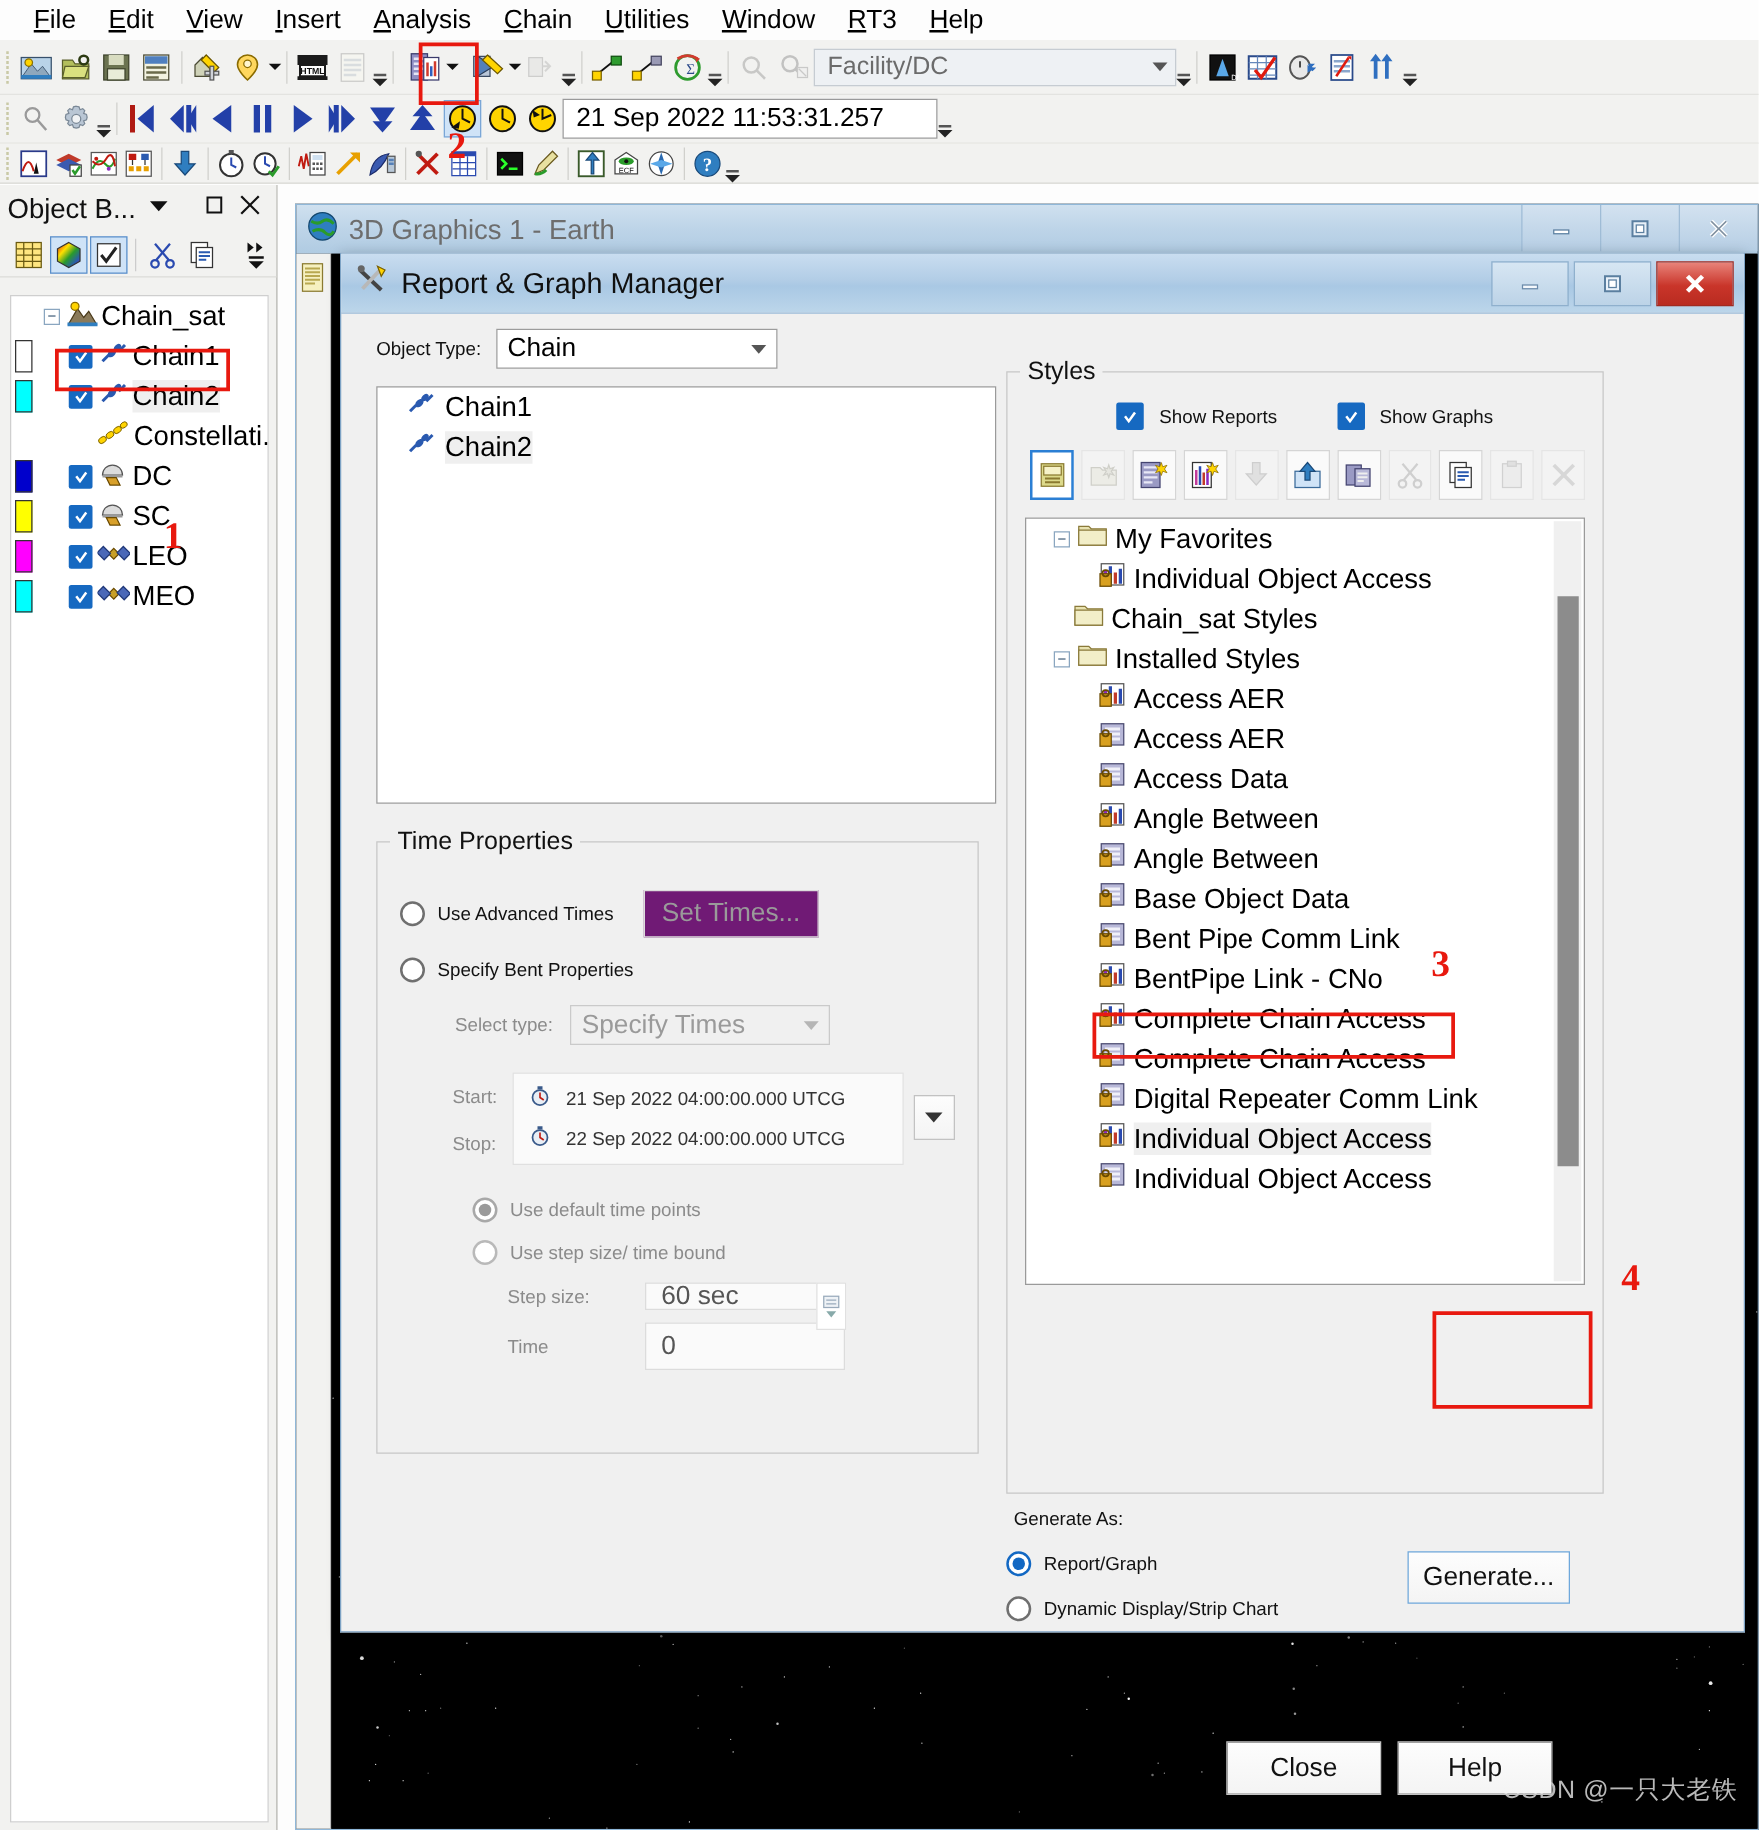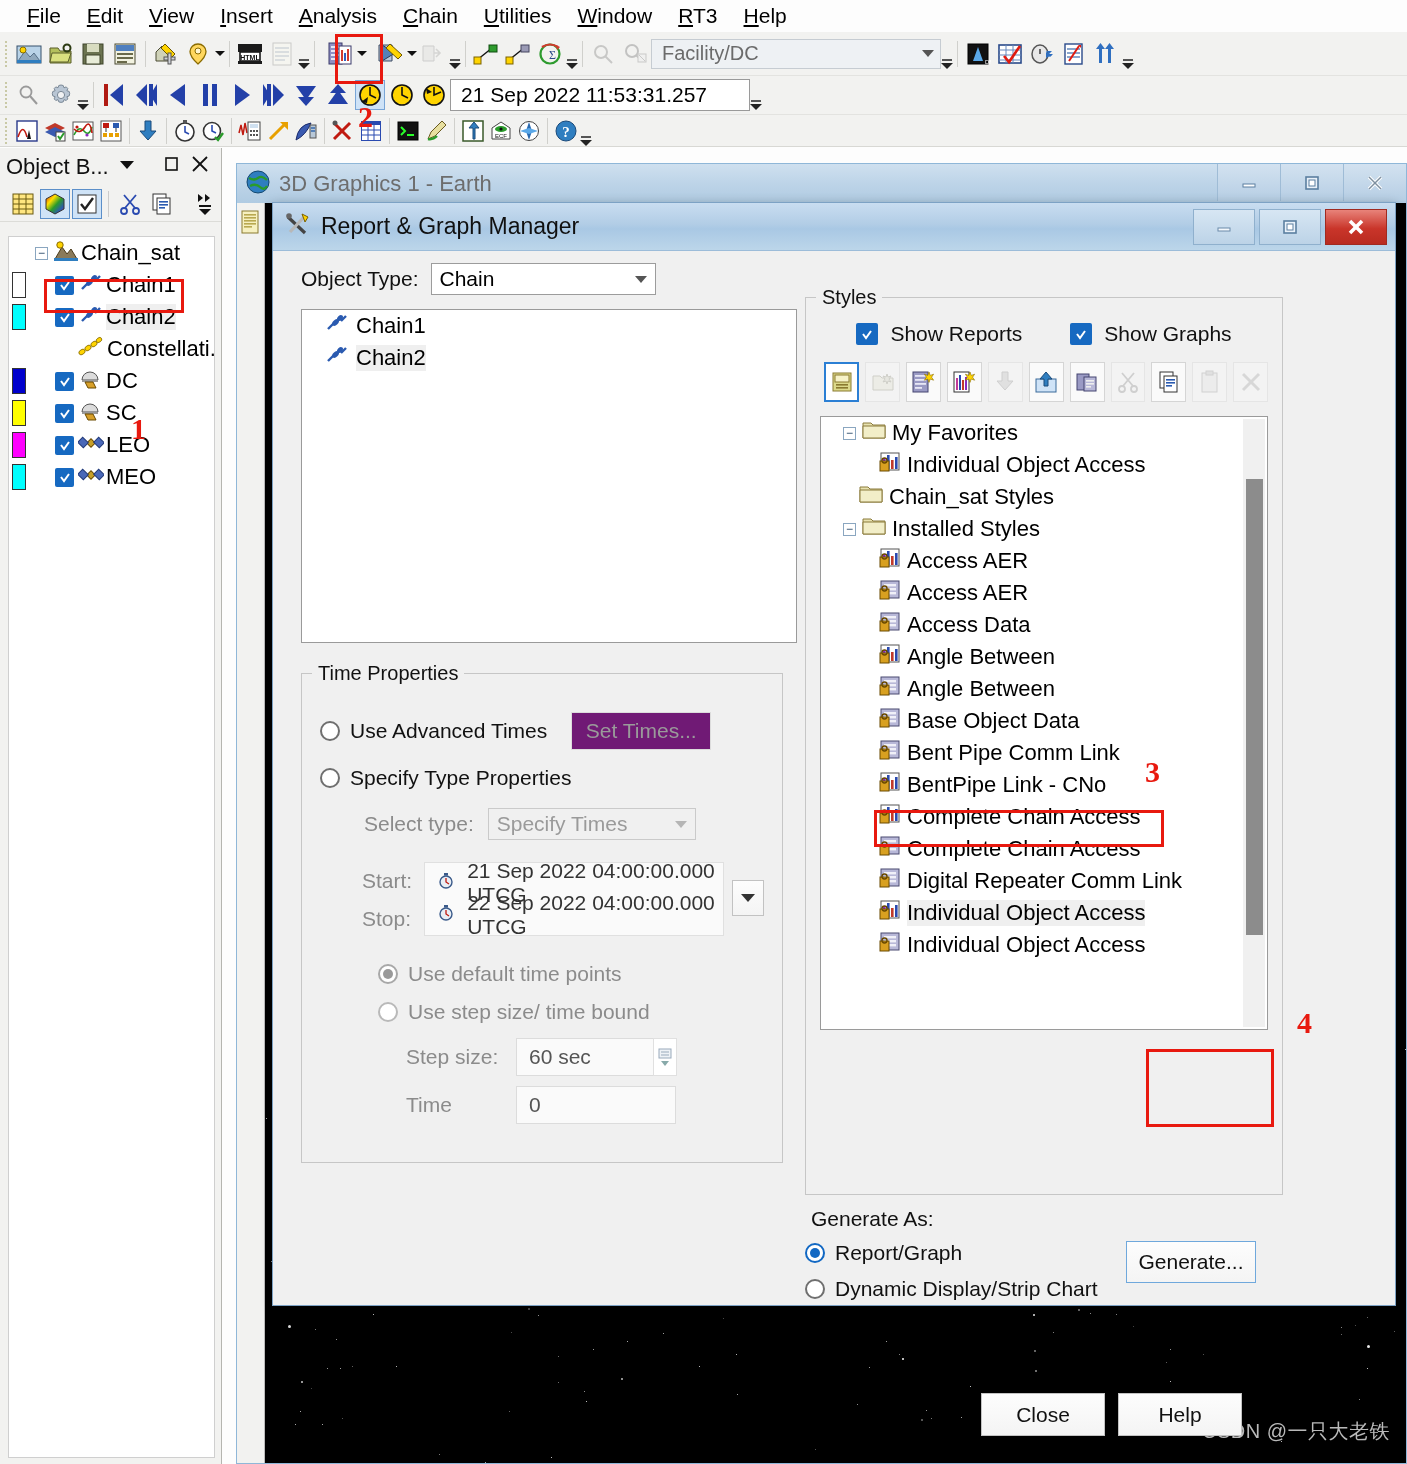--- a/index.html
+++ b/index.html
@@ -144,21 +144,21 @@
   .rgm-title .t { font-size: 23px; color: #101010; }
   .rgm-wb { margin-left: auto; display:flex; gap: 4px; padding-right: 8px; }
   .rgm-wb .b { width: 62px; height: 36px; border: 1px solid #8fb0cd;
     background: linear-gradient(to bottom,#d7e6f3,#bcd3e7);
     display:flex;align-items:center;justify-content:center; }
   .rgm-wb .b.close { background: linear-gradient(to bottom,#e8837a,#c9352a 55%,#b92b20);
      border-color:#a02a20; }
 
   .rgm-body { position: absolute; left:0; top:48px; right:0; bottom:0; padding: 14px 18px; }
 
-  .label { font-size: 21px; color: #111; }
+  .label { font-size: 15px; color: #111; }
   .label.dim { color: #8b8b8b; }
 
   .combo {
     background: #fff; border: 1px solid #9c9c9c; height: 32px;
     display:flex; align-items:center; justify-content: space-between;
     padding: 0 8px 0 8px; font-size: 21px; color:#000;
   }
   .combo.dis { background:#f0f0f0; border-color:#cacaca; color:#9a9a9a; }
   .combo .cv { width:0;height:0;border-left:6px solid transparent;border-right:6px solid transparent;border-top:7px solid #555; }
   .combo.dis .cv { border-top-color:#b5b5b5; }
@@ -1624,21 +1624,21 @@
 
 
           <div class="rrow" style="margin-top:16px">
             <span class="radio"></span>
             <span class="label">Use Advanced Times</span>
             <div class="btn" style="width:140px;height:38px;margin-left:14px;background:#701a75;border-color:#dcdcdc;color:#9a9a9a">Set Times...</div>
           </div>
 
           <div class="rrow" style="margin-top:16px">
             <span class="radio"></span>
-            <span class="label">Specify Type Properties</span>
+            <span class="label">Specify Bent Properties</span>
           </div>
 
           <div style="display:flex;align-items:center;gap:14px;margin-top:18px;margin-left:44px">
             <span class="label dim">Select type:</span>
             <div class="combo dis" style="width:208px">
               <span>Specify Times</span>
               <span class="cv"></span>
             </div>
           </div>
 
@@ -1678,21 +1678,21 @@
             <span class="radio dis on"></span>
             <span class="label dim">Use default time points</span>
           </div>
           <div class="rrow" style="margin-top:14px; margin-left:58px">
             <span class="radio dis"></span>
             <span class="label dim">Use step size/ time bound</span>
           </div>
 
           <div style="display:flex;align-items:center;margin-top:14px;margin-left:86px">
             <span class="label dim" style="width:110px">Step size:</span>
-            <div class="txtfield dis" style="width:160px;height:38px;position:relative">
+            <div class="txtfield dis" style="width:160px;height:22px;position:relative">
               <span>60 sec</span>
               <span style="position:absolute;right:-2px;top:-1px;width:24px;height:38px;background:#fff;border:1px solid #e0e0e0;display:flex;align-items:center;justify-content:center">
                 <svg width="16" height="22" viewBox="0 0 16 22">
                     <rect x="2" y="3" width="12" height="9" fill="#eef2f6" stroke="#9ab"></rect>
                     <line x1="4" y1="6" x2="12" y2="6" stroke="#9ab"></line>
                     <line x1="4" y1="9" x2="12" y2="9" stroke="#9ab"></line>
                     <path d="M4 15 L12 15 L8 20z" fill="#8aa"></path>
                   </svg>
               </span>
             </div>

